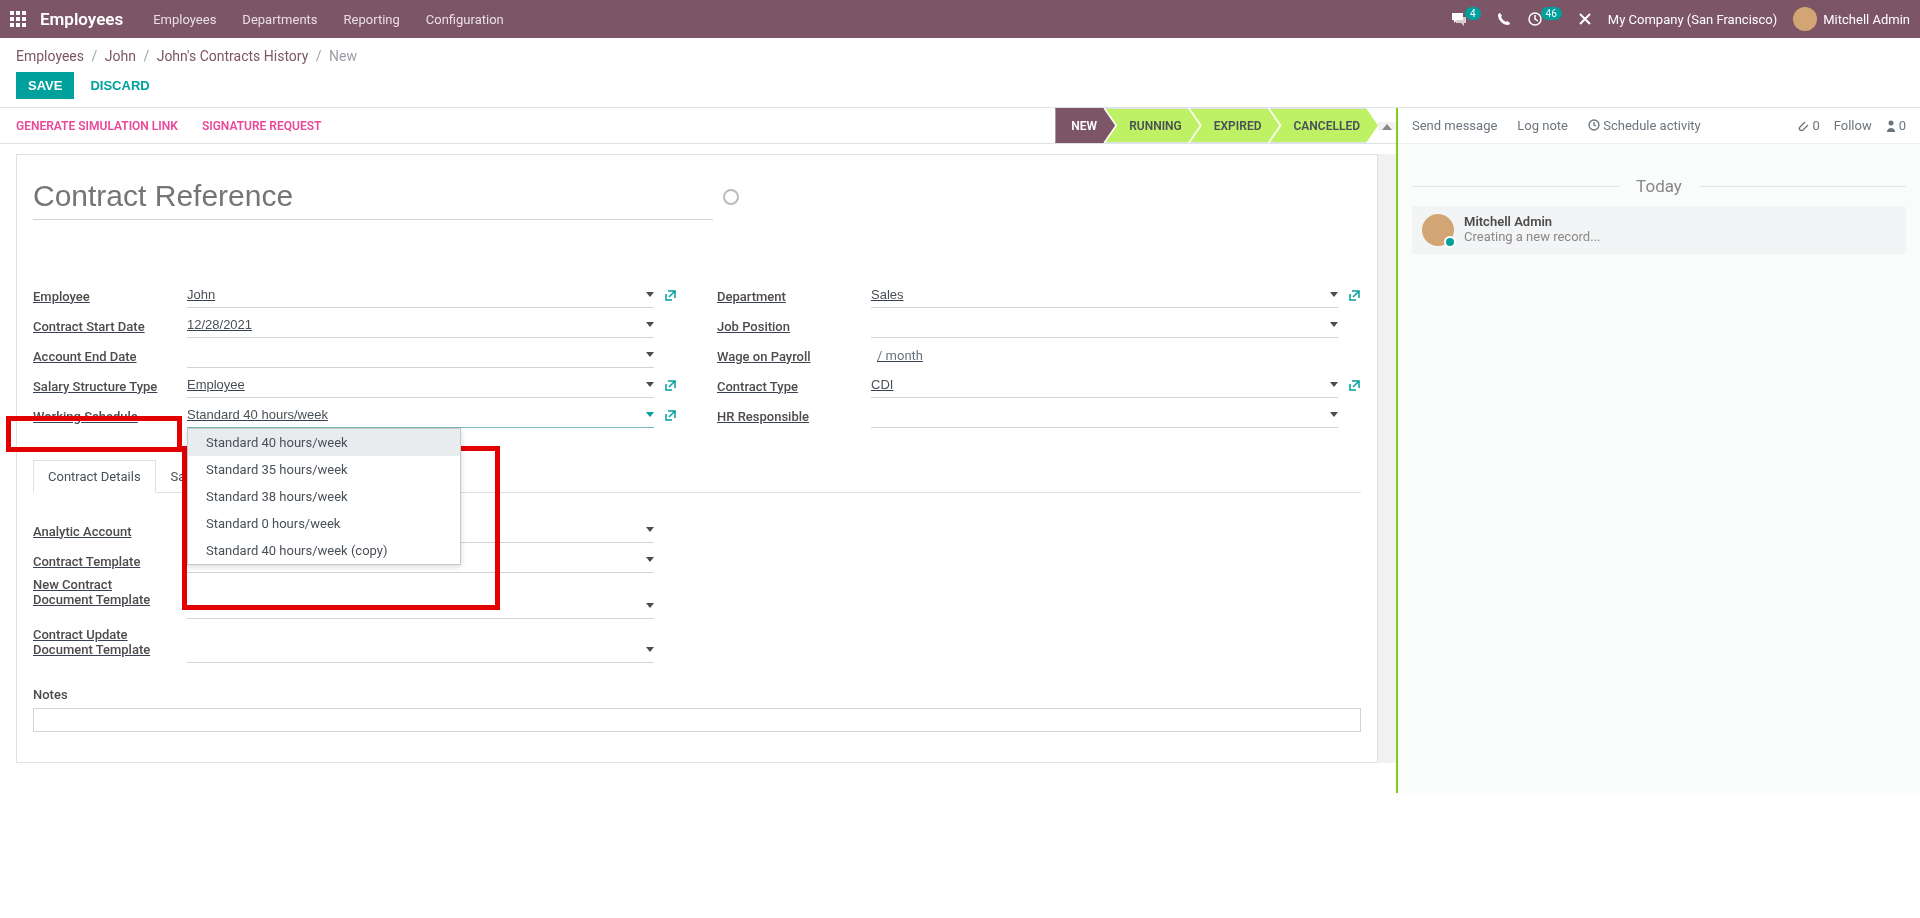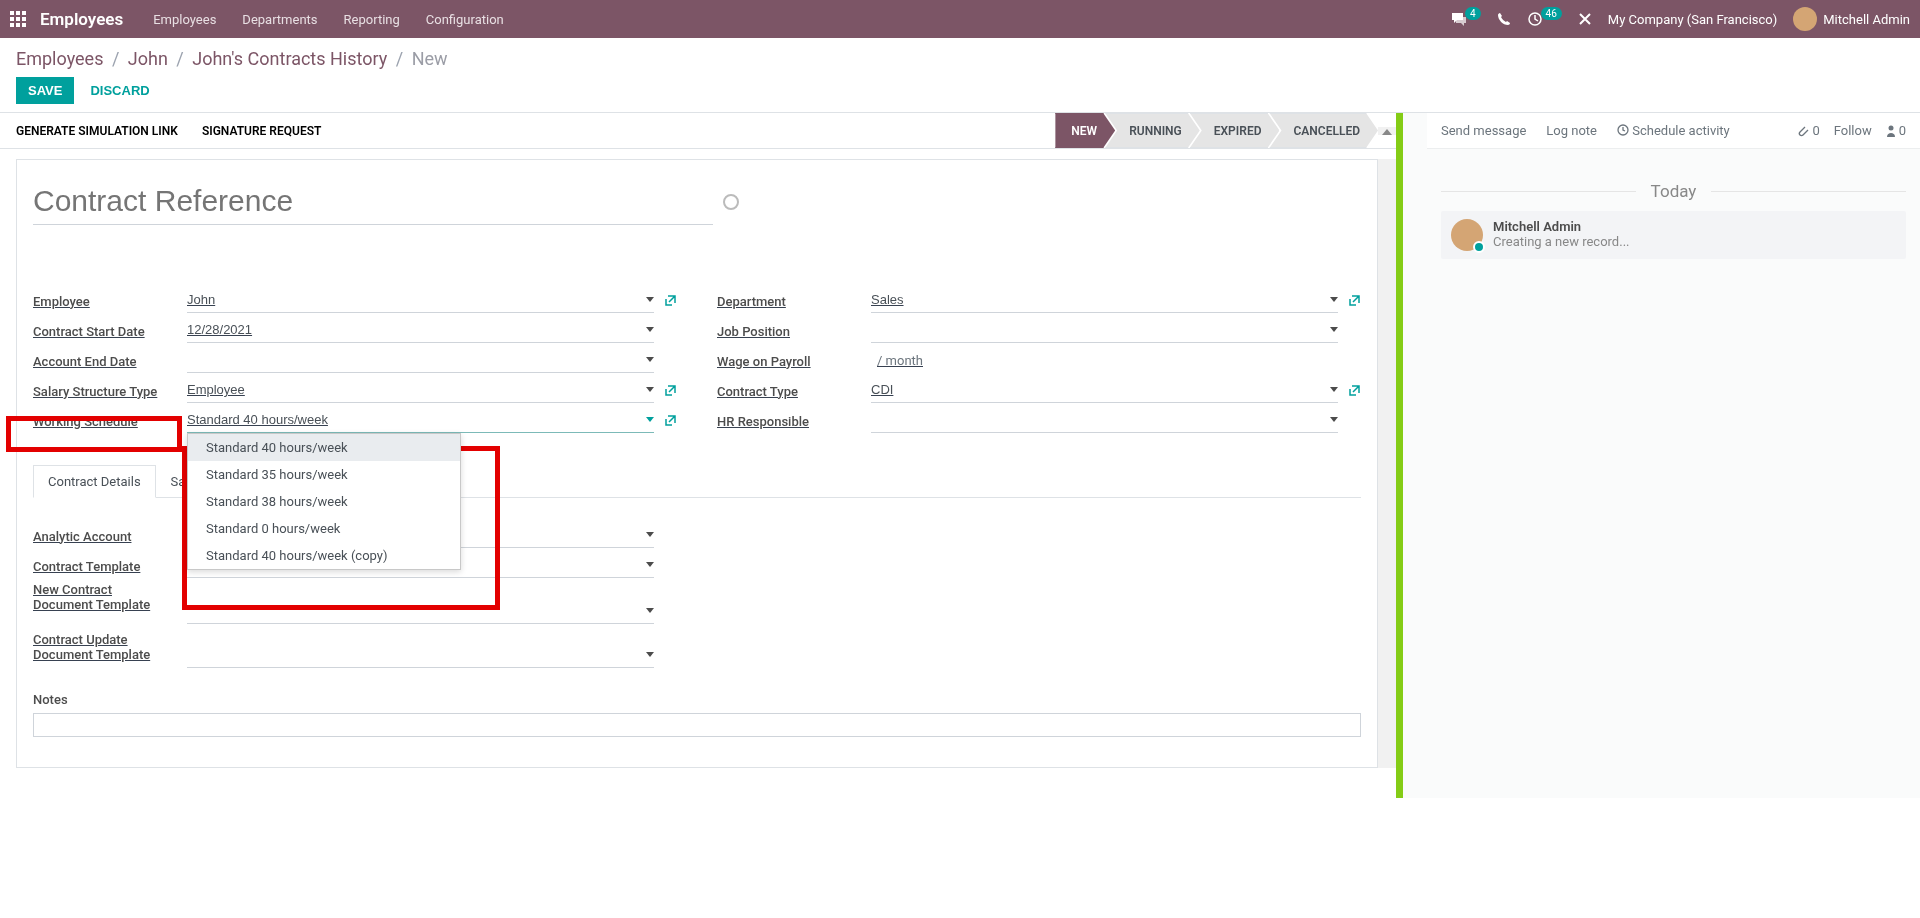--- a/index.html
+++ b/index.html
@@ -14,38 +14,38 @@
 .nav-item { color: #e8dfe3; cursor: pointer; font-size: 13px; }
 .topnav-right { margin-left: auto; display: flex; align-items: center; gap: 16px; }
 .icon-btn { color: #fff; cursor: pointer; position: relative; display: flex; align-items: center; }
 .badge-count { background: #00a09d; color: #fff; font-size: 10px; padding: 1px 5px; border-radius: 8px; margin-left: -2px; position: relative; top: -6px; }
 .company { color: #fff; font-size: 13px; cursor: pointer; }
 .avatar { width: 24px; height: 24px; border-radius: 50%; background: #d4a574; margin-right: 6px; }
 .user-area { display: flex; align-items: center; color: #fff; cursor: pointer; }
 
 
 .subheader { padding: 10px 16px 0 16px; }
-.breadcrumb { font-size: 18px; color: #76717e; margin-bottom: 8px; }
+.breadcrumb { font-size: 14px; color: #76717e; margin-bottom: 8px; }
 .breadcrumb a { color: #7c5566; text-decoration: none; cursor: pointer; }
 .breadcrumb .sep { color: #9ca3af; margin: 0 4px; }
 .breadcrumb .current { color: #9b9da6; }
 .btn-row { display: flex; gap: 12px; margin-bottom: 8px; }
 .btn-primary { background: #00a09d; color: #fff; border: none; padding: 6px 12px; font-weight: 600; font-size: 13px; cursor: pointer; }
 .btn-link { background: none; border: none; color: #00a09d; font-weight: 600; font-size: 13px; cursor: pointer; padding: 6px 4px; }
 
 
 .main-wrap { display: flex; border-top: 1px solid #dee2e6; }
 .left-col { flex: 1; min-width: 0; }
-.right-col { width: 524px; border-left: 7px solid #84cc16; background: #fafbfb; padding-left: 24px; }
+.right-col { width: 524px; border-left: 2px solid #84cc16; background: #fafbfb; }
 
 
 .toolbar { display: flex; align-items: center; height: 36px; border-bottom: 1px solid #dee2e6; padding-left: 16px; }
-.toolbar .tbtn { color: #000000; font-weight: 600; font-size: 12px; margin-right: 24px; cursor: pointer; }
+.toolbar .tbtn { color: #ec4899; font-weight: 600; font-size: 12px; margin-right: 24px; cursor: pointer; }
 .status-arrows { margin-left: auto; display: flex; height: 100%; }
-.arrow { position: relative; display: flex; align-items: center; padding: 0 18px 0 24px; font-size: 12px; font-weight: 600; color: #495057; background: #e5e5e5; border-top: 1px solid #dee2e6; border-bottom: 1px solid #dee2e6; clip-path: polygon(0 0, calc(100% - 12px) 0, 100% 50%, calc(100% - 12px) 100%, 0 100%, 12px 50%); margin-left: -10px; cursor: pointer; }
+.arrow { position: relative; display: flex; align-items: center; padding: 0 18px 0 24px; font-size: 12px; font-weight: 600; color: #495057; background: #bef264; border-top: 1px solid #dee2e6; border-bottom: 1px solid #dee2e6; clip-path: polygon(0 0, calc(100% - 12px) 0, 100% 50%, calc(100% - 12px) 100%, 0 100%, 12px 50%); margin-left: -10px; cursor: pointer; }
 .arrow:first-child { clip-path: polygon(0 0, calc(100% - 12px) 0, 100% 50%, calc(100% - 12px) 100%, 0 100%); margin-left: 0; padding-left: 16px; }
 .arrow.active { background: #7c5566; color: #fff; border-color: #7c5566; }
 
 .scroll-gutter { width: 18px; background: #f1f1f1; display: flex; flex-direction: column; align-items: center; padding-top: 2px; }
 .scroll-up { width: 0; height: 0; border-left: 5px solid transparent; border-right: 5px solid transparent; border-bottom: 6px solid #888; }
 
 
 .sheet-wrap { padding: 10px 0 30px 16px; display: flex; }
 .sheet { border: 1px solid #dee2e6; background: #fff; padding: 24px 16px 30px 16px; flex: 1; }
 .title-row { display: flex; align-items: flex-start; }

